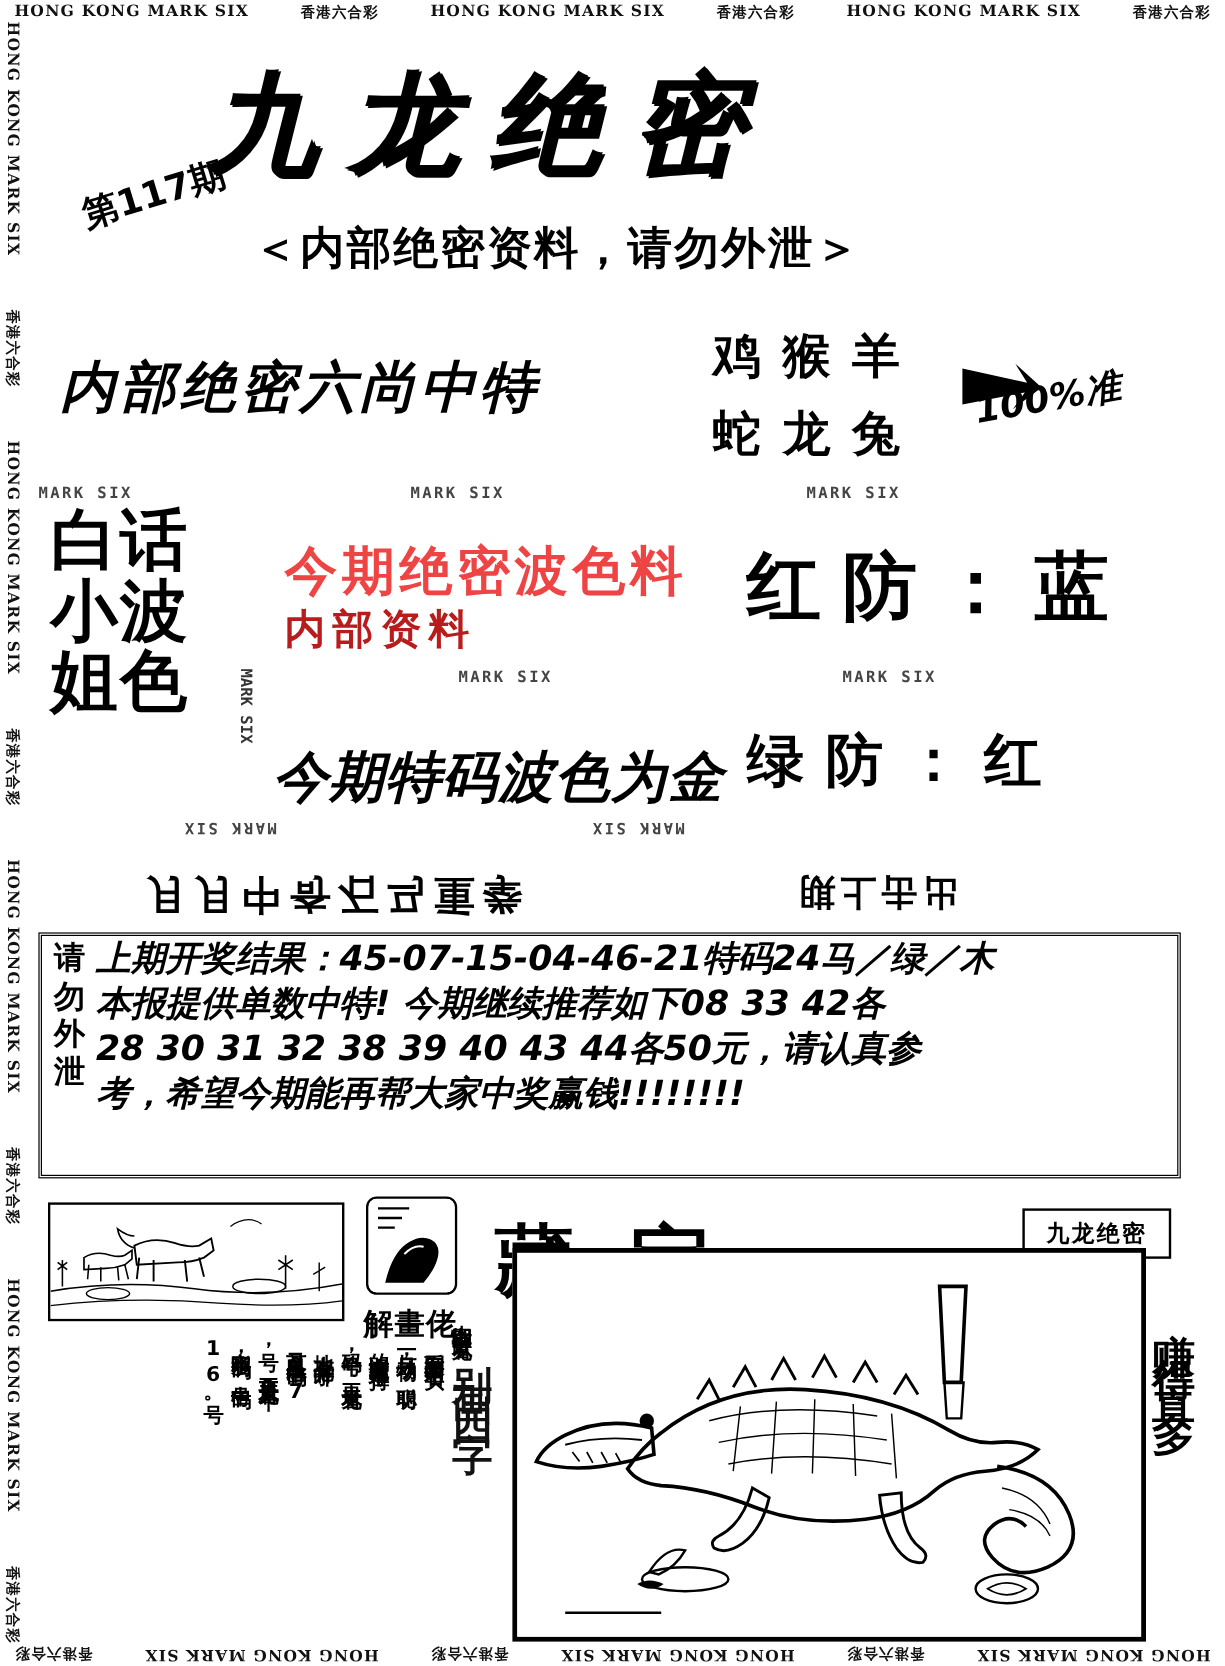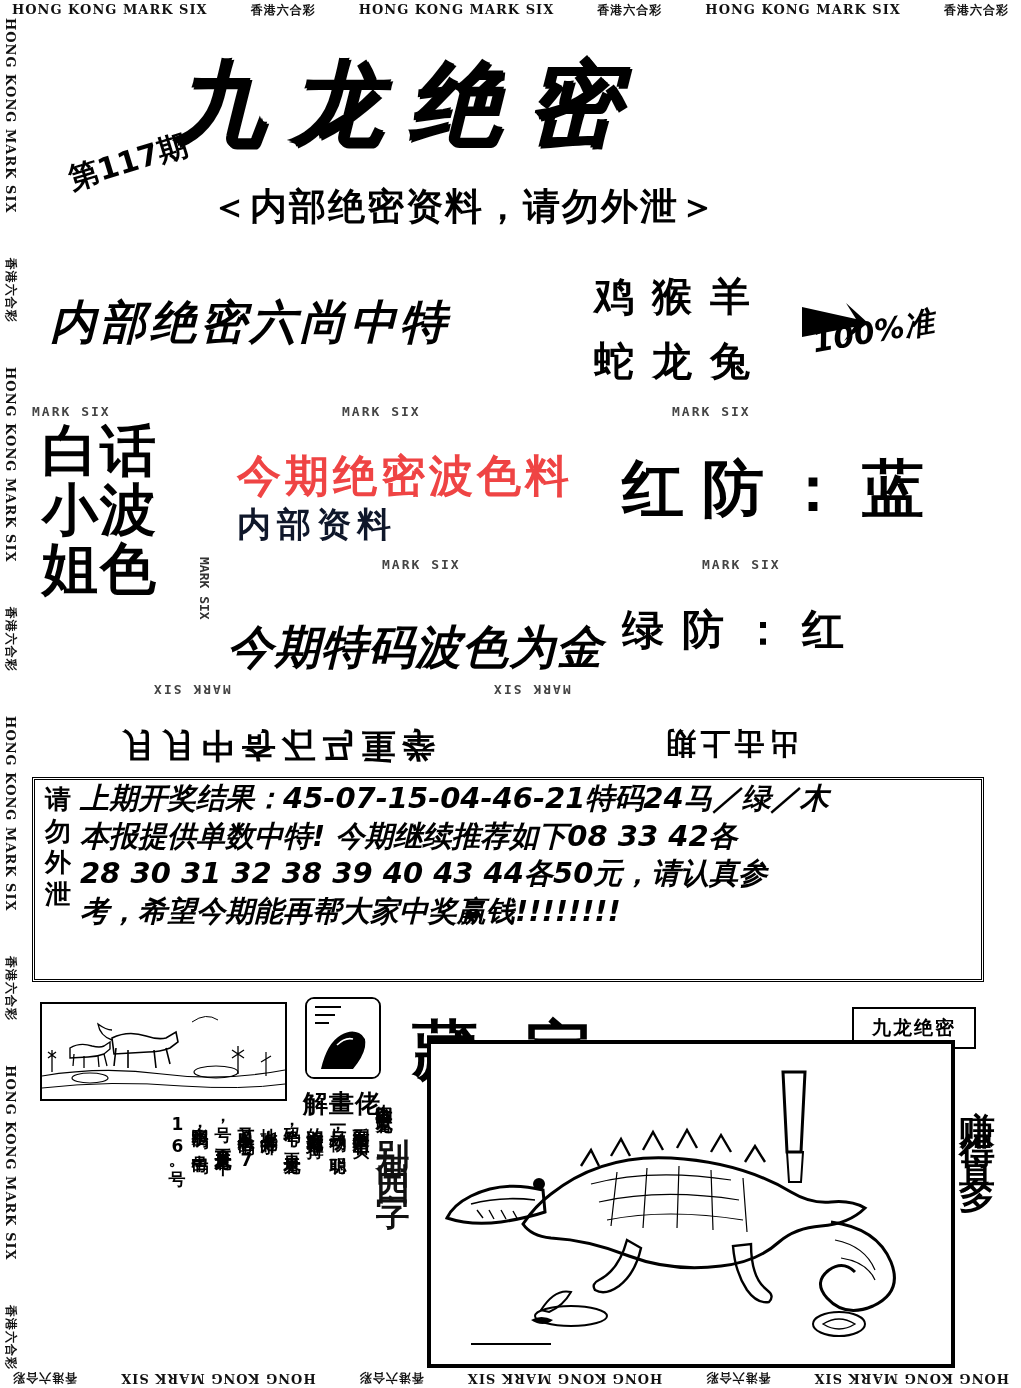--- a/index.html
+++ b/index.html
@@ -161,36 +161,36 @@
     font-weight: bold;
     color: #ef4444;
     letter-spacing: 4px;
     white-space: nowrap;
   }
   .ghost2 {
     position: absolute;
     left: 215px; top: 480px;
     font-size: 34px;
     font-weight: bold;
-    color: #0f172a;
+    color: #b91c1c;
     letter-spacing: 6px;
     white-space: nowrap;
   }
   .fang-1 {
     position: absolute;
     left: 600px; top: 425px;
     font-size: 62px;
     font-weight: bold;
     letter-spacing: 18px;
     white-space: nowrap;
   }
   .fang-2 {
     position: absolute;
     left: 600px; top: 580px;
-    font-size: 42px;
+    font-size: 48px;
     font-weight: bold;
     letter-spacing: 18px;
     white-space: nowrap;
   }
   .wave-line {
     position: absolute;
     left: 205px; top: 595px;
     font-size: 46px;
     font-weight: bold;
     font-style: italic;

